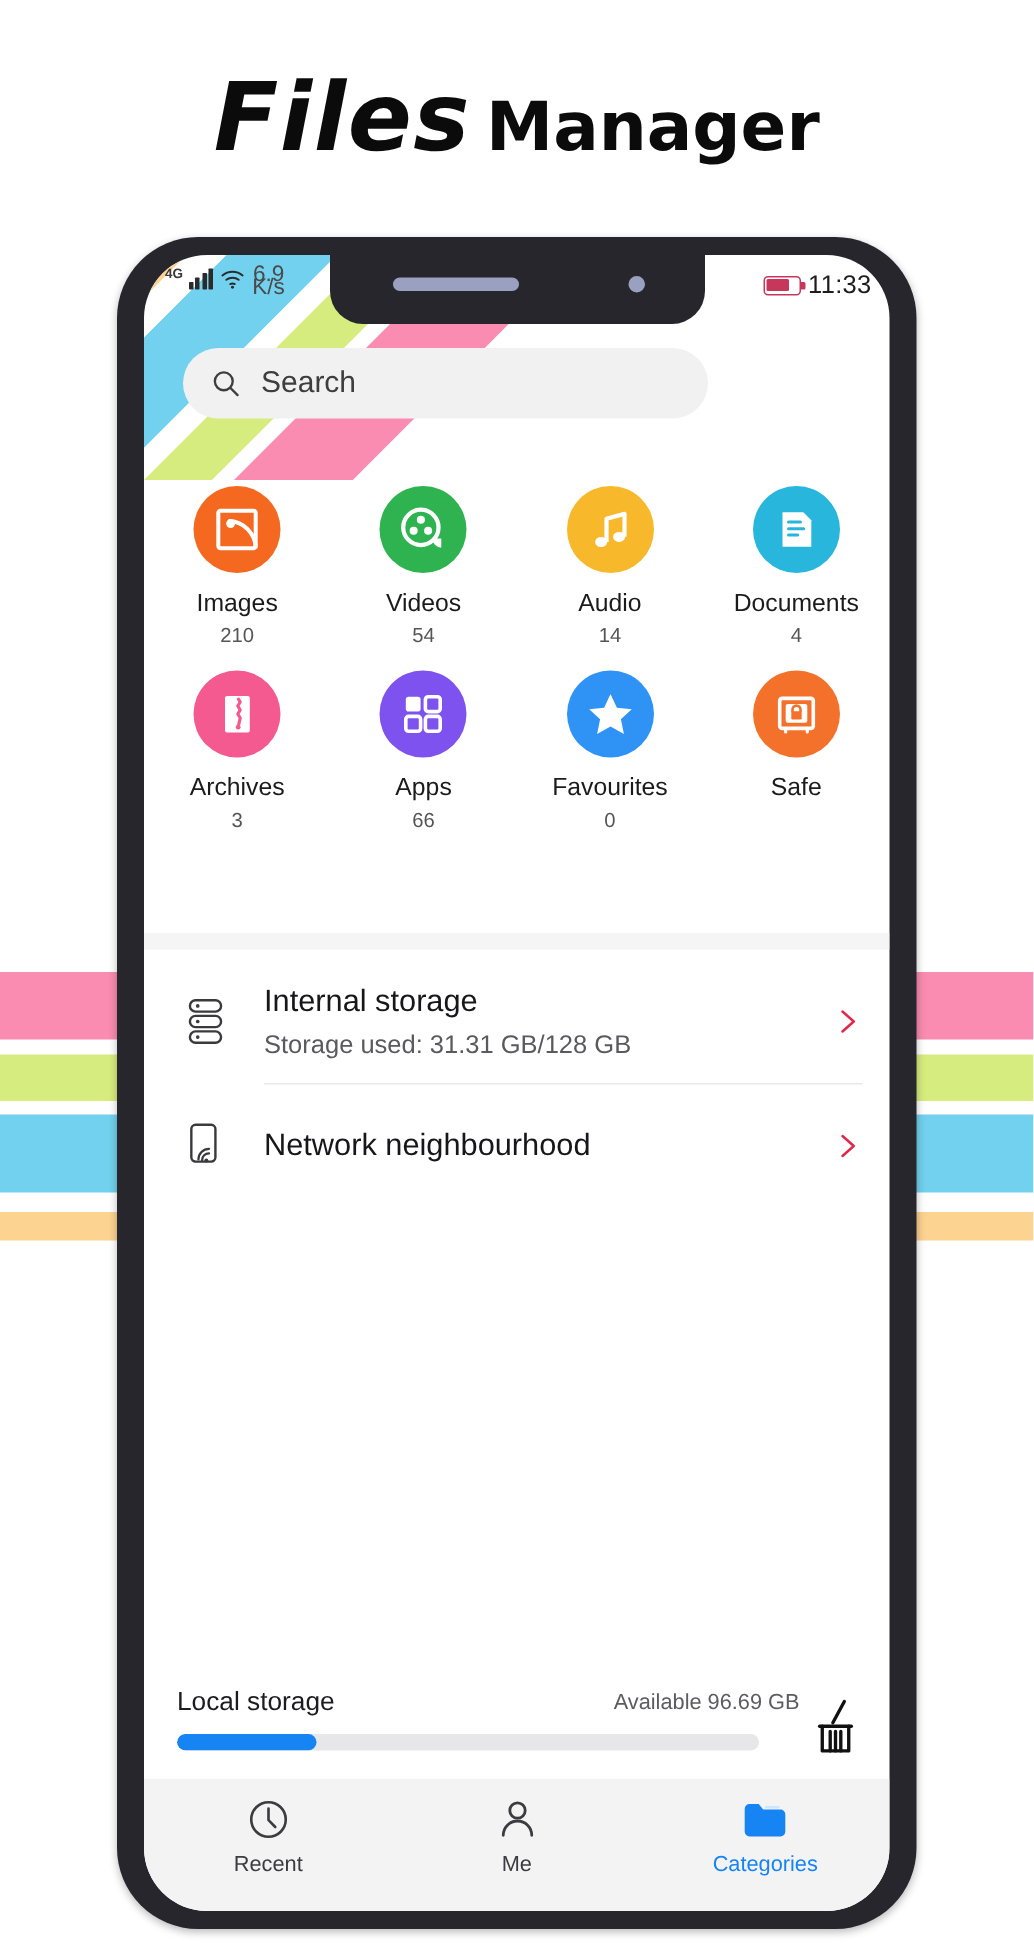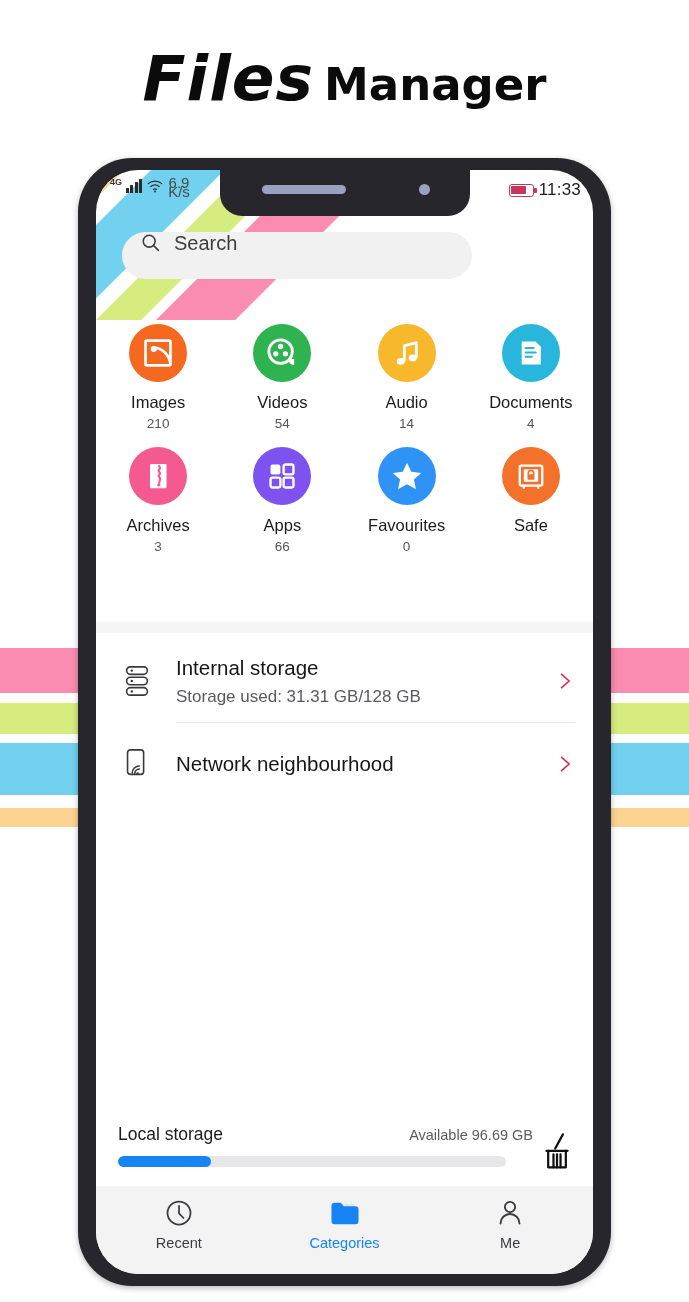--- a/index.html
+++ b/index.html
@@ -92,21 +92,21 @@
     position: absolute; left: 0; top: 0; width: 497px; height: 150px;
     overflow: hidden; z-index: 2; pointer-events: none;
   }
   .diag { position: absolute; transform: rotate(45deg); transform-origin: top left; }
 
   
   .search {
     position: absolute; left: 26px; top: 62px;
     width: 350px; height: 47px;
     background: #f1f1f1; border-radius: 24px;
-    display: flex; align-items: flex-start; padding-left: 18px; gap: 13px;
+    display: flex; align-items: center; padding-left: 18px; gap: 13px;
     z-index: 4;
   }
   .search .ph { font-size: 20px; color: #3e3e3e; }
 
   
   .cat-area { position: absolute; left: 0; top: 138px; width: 497px; }
   .cat-row { display: flex; }
   .cat {
     width: 124.25px; display:flex; flex-direction: column; align-items:center;
     padding-top: 16px;
@@ -396,30 +396,30 @@
 
       <div class="nav">
         <div class="item">
           <svg width="30" height="30" viewBox="0 0 24 24">
             <circle cx="12" cy="12" r="9.2" fill="none" stroke="#3c3c40" stroke-width="1.4"></circle>
             <path d="M12 6.2 V12.3 L15.6 16" fill="none" stroke="#3c3c40" stroke-width="1.4" stroke-linecap="round"></path>
           </svg>
           <span class="lbl">Recent</span>
         </div>
         <div class="item">
+          <svg width="30" height="30" viewBox="0 0 24 24">
+            <circle cx="12" cy="7.2" r="4.1" fill="none" stroke="#3c3c40" stroke-width="1.5"></circle>
+            <path d="M4.4 20.4 A7.6 7.6 0 0 1 19.6 20.4" fill="none" stroke="#3c3c40" stroke-width="1.5" stroke-linecap="round"></path>
+          </svg>
+          <span class="lbl">Me</span>
+        </div>
+        <div class="item">
           <svg width="32" height="30" viewBox="0 0 26 22">
             <path d="M2 5.2 A2.6 2.6 0 0 1 4.6 2.6 H9.6 L12 5.6 H21.4 A2.6 2.6 0 0 1 24 8.2 V17.6 A2.6 2.6 0 0 1 21.4 20.2 H4.6 A2.6 2.6 0 0 1 2 17.6 Z" fill="#1684f2"></path>
             <path d="M13.6 4.4 H20.2" stroke="#cfe5fb" stroke-width="1.4" stroke-linecap="round" fill="none"></path>
           </svg>
           <span class="lbl active">Categories</span>
         </div>
-        <div class="item">
-          <svg width="30" height="30" viewBox="0 0 24 24">
-            <circle cx="12" cy="7.2" r="4.1" fill="none" stroke="#3c3c40" stroke-width="1.5"></circle>
-            <path d="M4.4 20.4 A7.6 7.6 0 0 1 19.6 20.4" fill="none" stroke="#3c3c40" stroke-width="1.5" stroke-linecap="round"></path>
-          </svg>
-          <span class="lbl">Me</span>
-        </div>
       </div>
 
     </div>
   </div>
 </div>
 
 </body></html>

